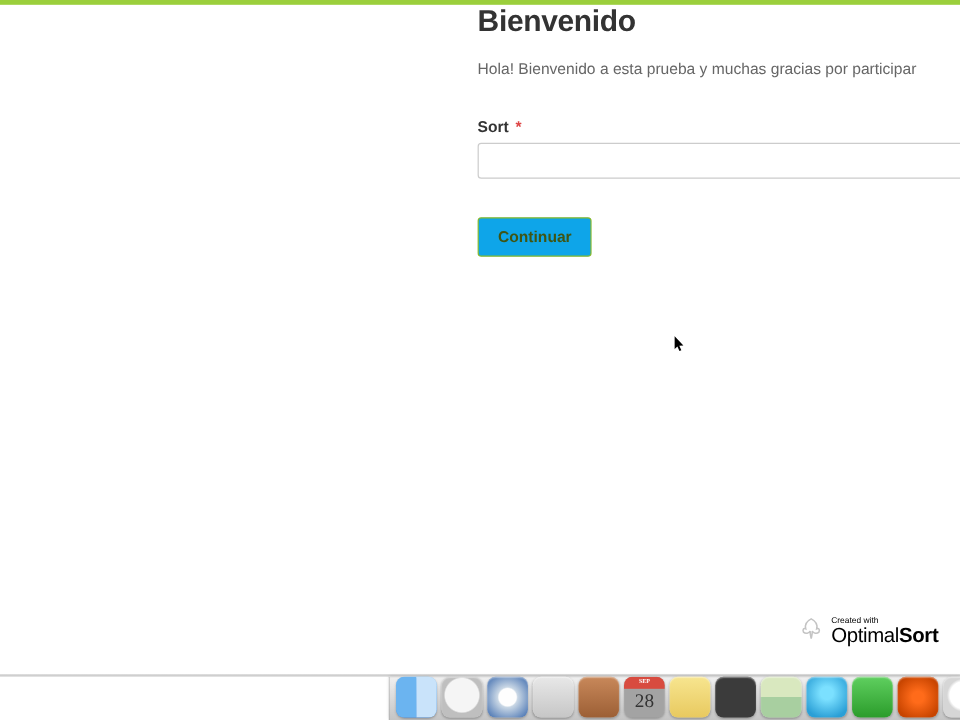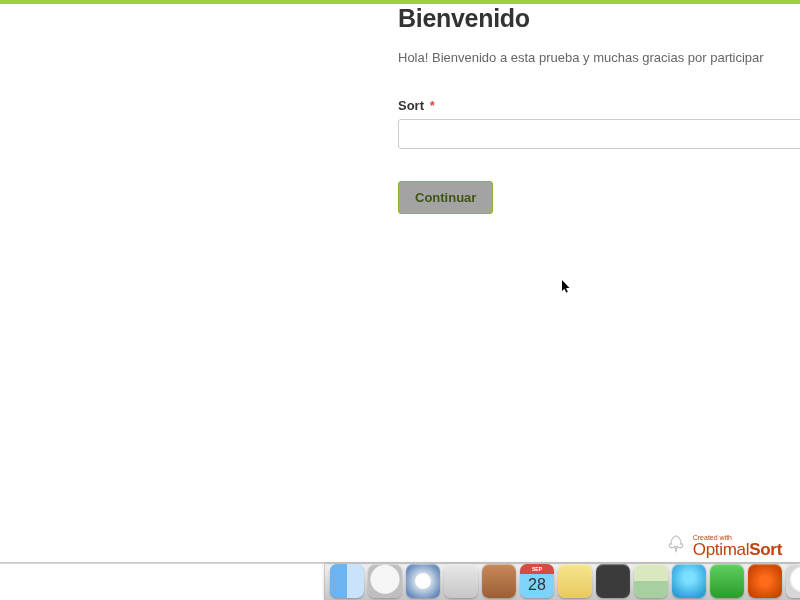--- a/index.html
+++ b/index.html
@@ -56,34 +56,34 @@
       width: 412px;
       height: 30px;
       border: 1px solid #cccccc;
       border-radius: 3px;
       padding: 4px 8px;
       font-size: 13px;
       background: #ffffff;
     }
     .continue-btn {
       margin-top: 32px;
-      background: #a3a3a3;
+      background: #0ea5e9;
       border: 1px solid #86b92d;
       color: #3f5513;
       font-size: 13px;
       font-weight: 600;
       padding: 8px 16px;
       border-radius: 3px;
       cursor: pointer;
     }
     .footer-brand {
       position: absolute;
-      bottom: 40px;
+      bottom: 60px;
       right: 18px;
-      color: #c2410c;
+      color: #000000;
       font-size: 17px;
       display: flex;
       align-items: center;
       gap: 6px;
     }
     .footer-brand .oak-icon svg {
       width: 22px;
       height: 22px;
     }
     .footer-brand .created {
@@ -153,21 +153,21 @@
       font-size: 7px;
       color: #fff;
       text-align: center;
       overflow: hidden;
     }
     .dock-icon.finder { background: linear-gradient(#6bb4f0, #2f7ed8); }
     .dock-icon.launchpad { background: radial-gradient(circle at 50% 45%, #f5f5f5 55%, #bfbfbf 60%); }
     .dock-icon.safari { background: radial-gradient(circle, #fefefe 30%, #c9d7e5 35%, #517ab5 90%); }
     .dock-icon.mail { background: linear-gradient(#e8e8e8, #c6c6c6); }
     .dock-icon.contacts { background: linear-gradient(#c8885a, #9c5f35); }
-    .dock-icon.calendar { background: #7dd3fc; }
+    .dock-icon.calendar { background: #a3a3a3; font-family: Liberation Serif, serif; }
     .dock-icon.notes { background: linear-gradient(#f7e58f, #e8c95f); }
     .dock-icon.reminders { background: #3b3b3b; }
     .dock-icon.maps { background: linear-gradient(#d9e8bf 50%, #a8cfa0 50%); }
     .dock-icon.messages { background: radial-gradient(circle at 50% 40%, #7be0ff 20%, #2a9fd6 80%); }
     .dock-icon.facetime { background: linear-gradient(#5fcf5f, #2b9c2b); }
     .dock-icon.photobooth { background: radial-gradient(circle, #ff6b1a 20%, #c74400 80%); }
     .dock-icon.itunes { background: radial-gradient(circle at 50% 45%, #ffffff 45%, #d6d6d6 55%); }
     .dock-icon.calendar .cal-top { position:absolute; top:0; left:0; right:0; height:10px; background:#d84b3f; font-size:5px; color:#fff; line-height:10px; font-weight:bold;}
     .dock-icon.calendar .cal-day { color:#333; font-size:16px; font-weight:500; margin-top:8px; }
     .finder-face { width:100%; height:100%; display:flex; }

